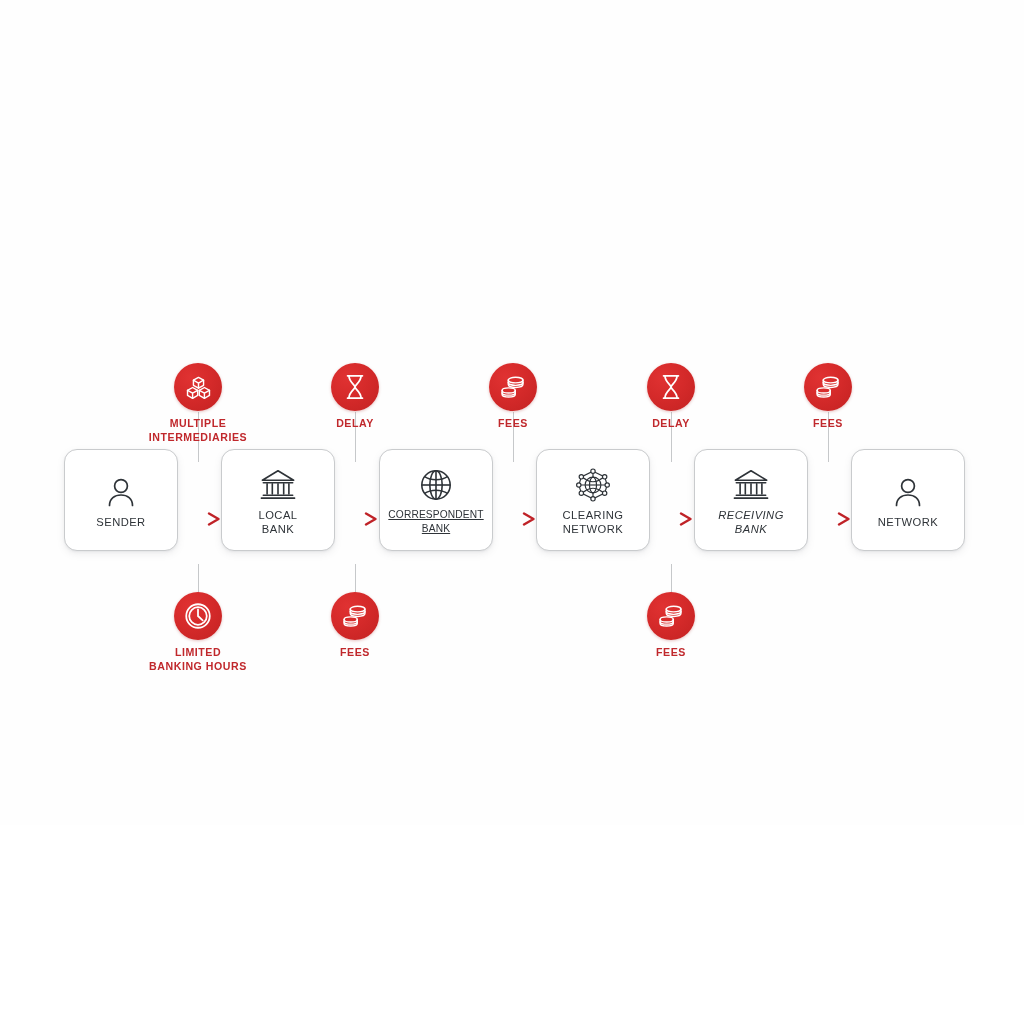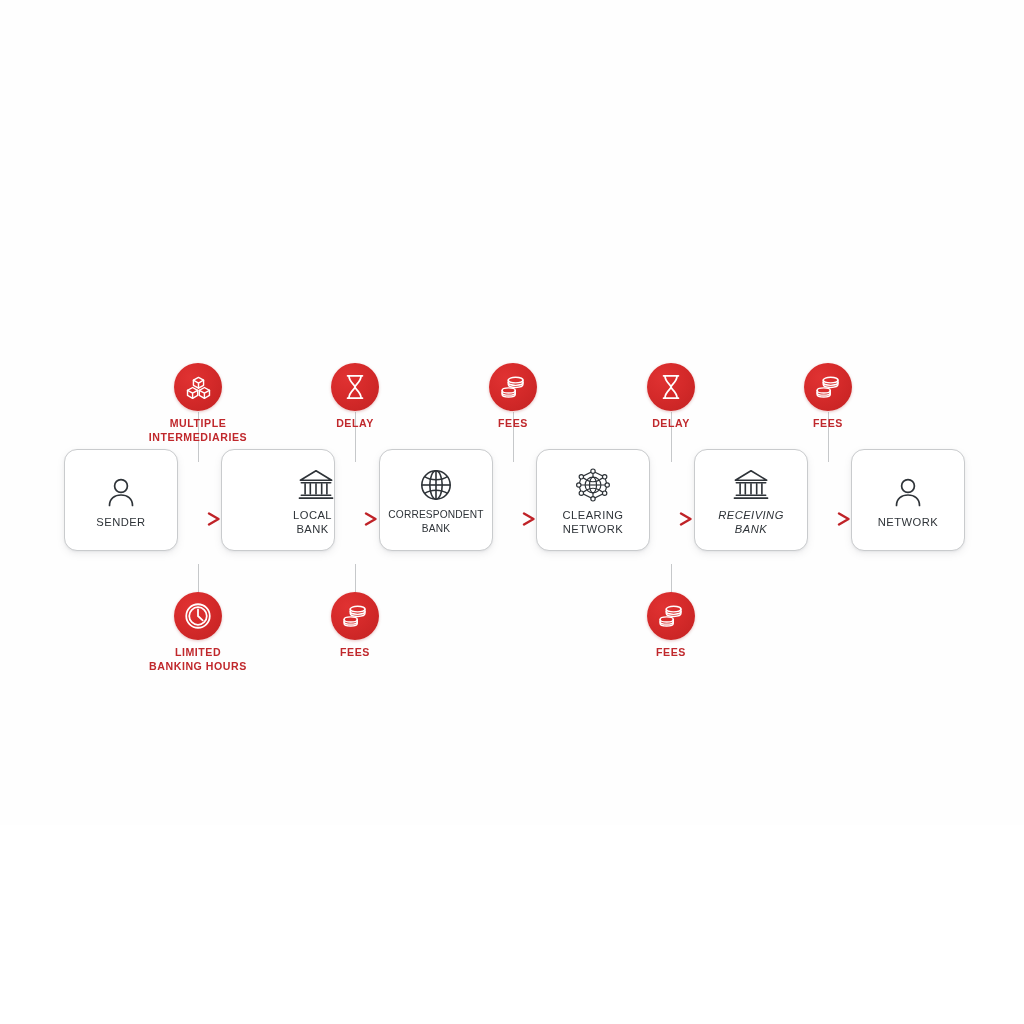--- a/index.html
+++ b/index.html
@@ -59,21 +59,21 @@
   .node-label {
     font-size: 11.2px;
     letter-spacing: 0.45px;
     color: #2e3338;
     text-align: center;
     line-height: 14.5px;
     font-weight: 400;
     white-space: pre-line;
     padding: 0 2px;
   }
-  .node-label.tight { font-size: 10.2px; letter-spacing: 0.15px; }
+  .node-label.tight { font-size: 10.2px; letter-spacing: 0.15px; text-decoration: underline; }
 
   
   .arrow {
     position: absolute;
     top: 512px;
     height: 14px;
     width: 48px;
   }
   .arrow svg { display: block; }
 
@@ -198,21 +198,21 @@
     <div class="node-card" style="left:64px;">
       <div class="node-icon">
         <svg width="30" height="32" viewBox="0 0 30 32" fill="none" stroke="#2e3338" stroke-width="1.7" stroke-linecap="round">
           <circle cx="15" cy="10" r="6.4"></circle>
           <path d="M3.5 29.5 C3.5 22.5, 8.7 19, 15 19 C21.3 19, 26.5 22.5, 26.5 29.5"></path>
         </svg>
       </div>
       <div class="node-label">SENDER</div>
     </div>
 
-    <div class="node-card" style="left:221px;align-items:flex-end;">
+    <div class="node-card" style="left:221px;">
       <div class="node-icon">
         <svg width="36" height="33" viewBox="0 0 38 34" fill="none" stroke="#2e3338" stroke-width="1.7" stroke-linejoin="round" stroke-linecap="round">
           <path d="M2.5 12.5 L19 2.5 L35.5 12.5 Z"></path>
           <path d="M3.5 15.2 H34.5"></path>
           <path d="M7.5 16.2 V27 M13 16.2 V27 M19 16.2 V27 M25 16.2 V27 M30.5 16.2 V27"></path>
           <path d="M3.5 28.4 H34.5 M1.5 31.4 H36.5"></path>
         </svg>
       </div>
       <div class="node-label">LOCAL
 BANK</div>

